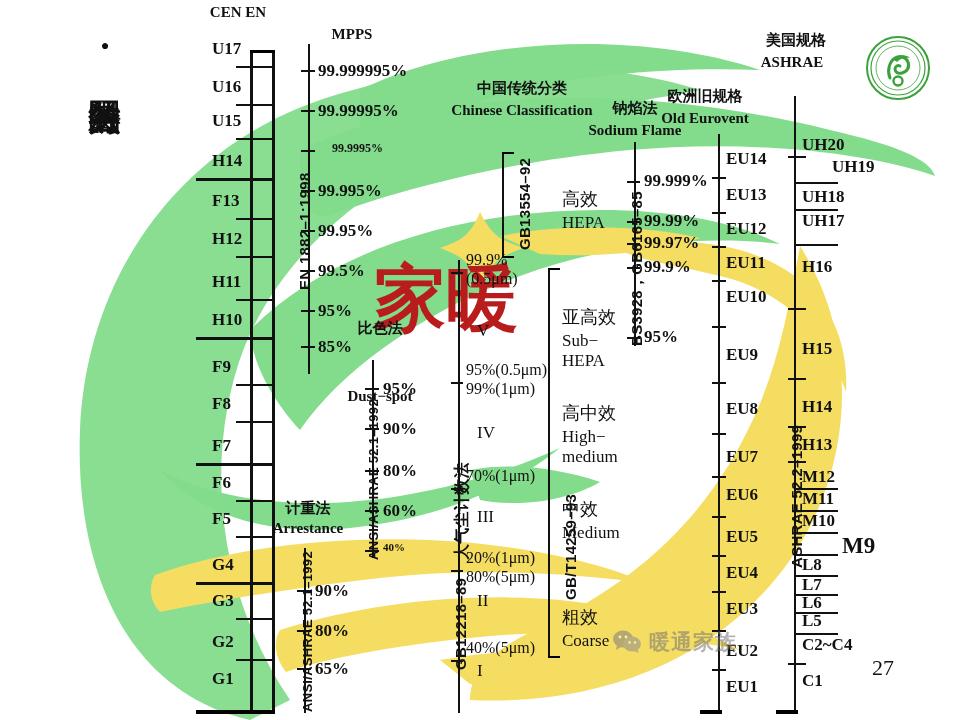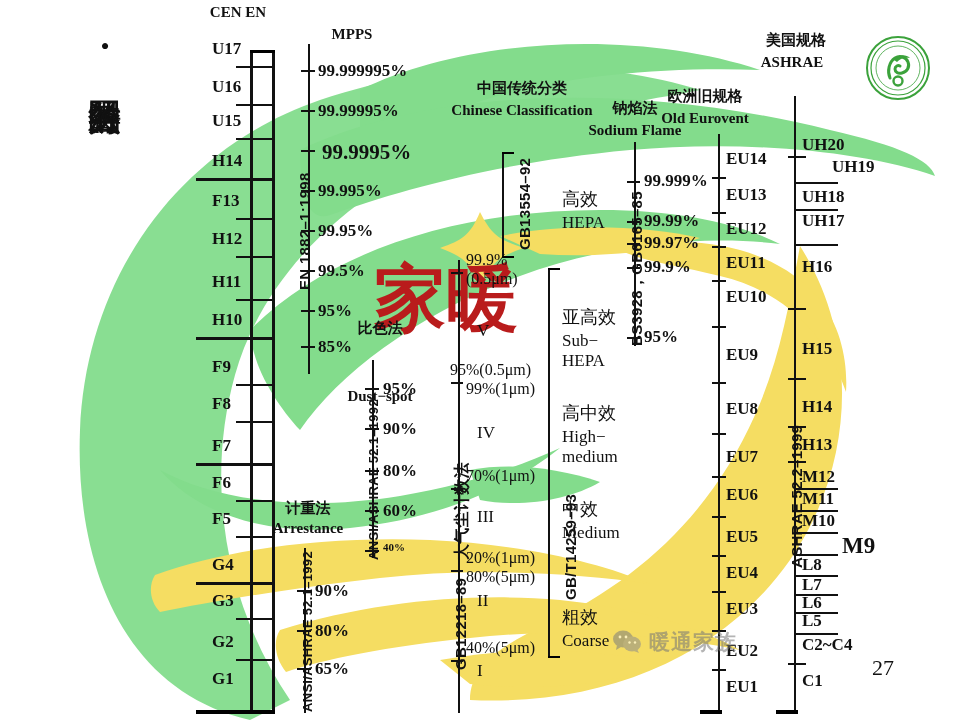--- a/index.html
+++ b/index.html
@@ -190,21 +190,21 @@
   <div class="vert" style="left:296px;top:290px;font-size:15px;">EN 1882–1:1998</div>
 
   <div class="hdr hdr-en" style="left:282px;top:26px;width:140px;">MPPS</div>
   <div class="axis" style="left:308px;top:44px;height:330px;"></div>
   <div id="mpps-labels">
       <div class="tick" style="left:301px;top:70px;width:14px;"></div>
       <div class="lbl lbl-b" style="left:318px;top:62px;font-size:17px;">99.999995%</div>
       <div class="tick" style="left:301px;top:110px;width:14px;"></div>
       <div class="lbl lbl-b" style="left:318px;top:102px;font-size:17px;">99.99995%</div>
       <div class="tick" style="left:301px;top:150px;width:14px;"></div>
-      <div class="lbl lbl-b" style="left:322px;top:142px;font-size:21px;">99.9995%</div>
+      <div class="lbl lbl-b" style="left:332px;top:142px;font-size:12px;">99.9995%</div>
       <div class="tick" style="left:301px;top:190px;width:14px;"></div>
       <div class="lbl lbl-b" style="left:318px;top:182px;font-size:17px;">99.995%</div>
       <div class="tick" style="left:301px;top:230px;width:14px;"></div>
       <div class="lbl lbl-b" style="left:318px;top:222px;font-size:17px;">99.95%</div>
       <div class="tick" style="left:301px;top:270px;width:14px;"></div>
       <div class="lbl lbl-b" style="left:318px;top:262px;font-size:17px;">99.5%</div>
       <div class="tick" style="left:301px;top:310px;width:14px;"></div>
       <div class="lbl lbl-b" style="left:318px;top:302px;font-size:17px;">95%</div>
       <div class="tick" style="left:301px;top:346px;width:14px;"></div>
       <div class="lbl lbl-b" style="left:318px;top:338px;font-size:17px;">85%</div>
@@ -251,21 +251,21 @@
       <div class="lbl" style="left:477px;top:424px;font-size:17px;">IV</div>
       <div class="lbl" style="left:477px;top:508px;font-size:17px;">III</div>
       <div class="lbl" style="left:477px;top:592px;font-size:17px;">II</div>
       <div class="lbl" style="left:477px;top:662px;font-size:17px;">I</div>
     </div>
   <div id="dustcount-thresholds">
       <div class="tick" style="left:451px;top:272px;width:12px;"></div>
       <div class="lbl" style="left:466px;top:252px;font-size:16px;">99.9%</div>
       <div class="lbl" style="left:466px;top:270.88px;font-size:16px;">(0.5μm)</div>
       <div class="tick" style="left:451px;top:382px;width:12px;"></div>
-      <div class="lbl" style="left:450px;top:362px;font-size:16px;">95%(0.5μm)</div>
+      <div class="lbl" style="left:466px;top:362px;font-size:16px;">95%(0.5μm)</div>
       <div class="lbl" style="left:466px;top:380.88px;font-size:16px;">99%(1μm)</div>
       <div class="tick" style="left:451px;top:488px;width:12px;"></div>
       <div class="lbl" style="left:466px;top:468px;font-size:16px;">70%(1μm)</div>
       <div class="tick" style="left:451px;top:570px;width:12px;"></div>
       <div class="lbl" style="left:466px;top:550px;font-size:16px;">20%(1μm)</div>
       <div class="lbl" style="left:466px;top:568.88px;font-size:16px;">80%(5μm)</div>
       <div class="tick" style="left:451px;top:660px;width:12px;"></div>
       <div class="lbl" style="left:466px;top:640px;font-size:16px;">40%(5μm)</div>
     </div>
 

